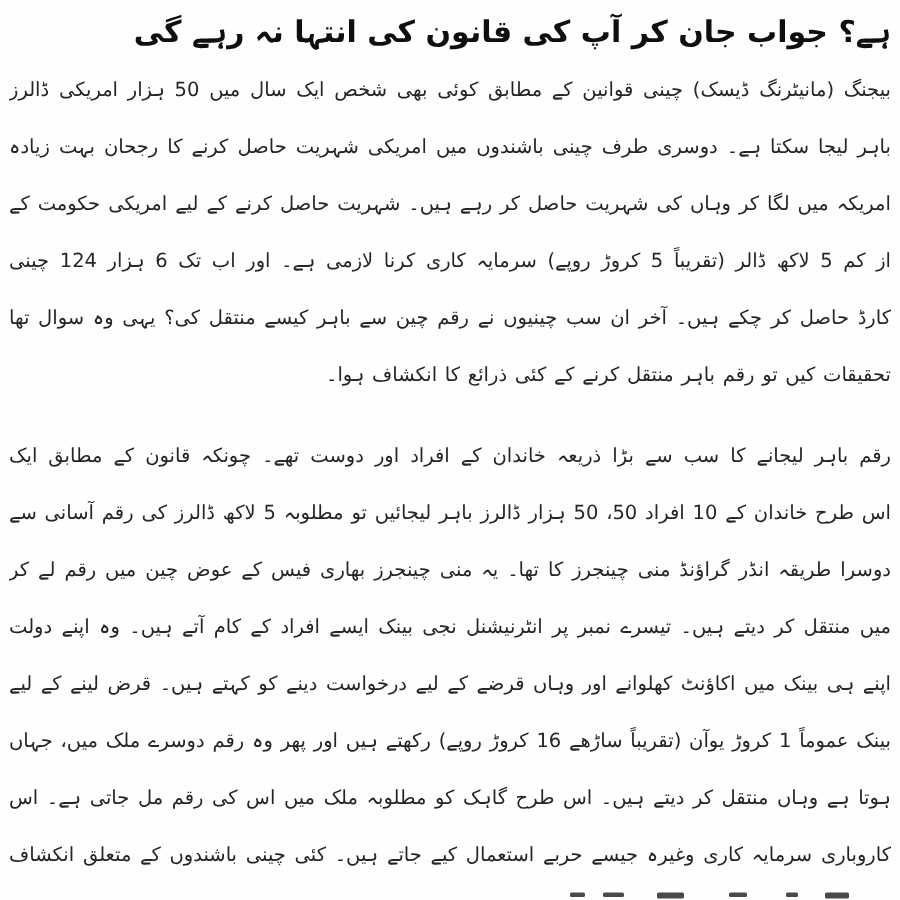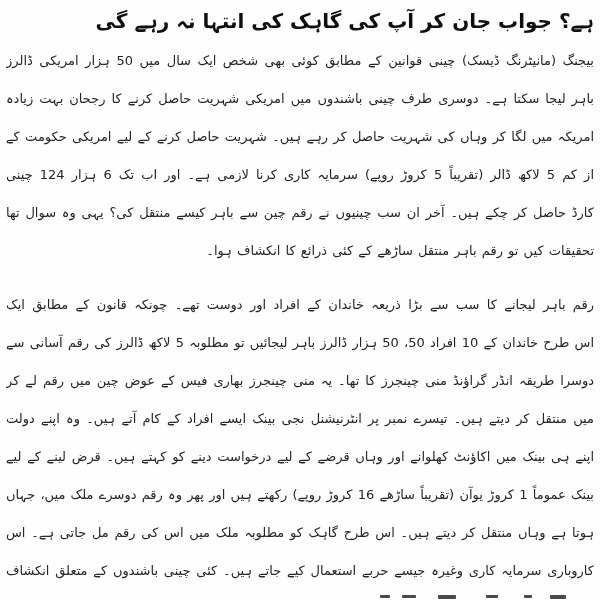--- a/index.html
+++ b/index.html
@@ -68,29 +68,29 @@
   .mark.m3 { width: 12px; height: 3px; margin-left: 30px; }
   .mark.m4 { width: 18px; height: 4px; margin-left: 22px; }
   .mark.m5 { width: 14px; height: 3px; margin-left: 12px; }
   .mark.m6 { width: 10px; height: 3px; }
 </style>
 </head>
 <body>
 
 <div class="page">
 
-  <h1 class="headline">ہے؟ جواب جان کر آپ کی گاہک کی انتہا نہ رہے گی</h1>
+  <h1 class="headline">ہے؟ جواب جان کر آپ کی قانون کی انتہا نہ رہے گی</h1>
 
   <div class="para first">
     <div class="line">بیجنگ (مانیٹرنگ ڈیسک) چینی قوانین کے مطابق کوئی بھی شخص ایک سال میں 50 ہزار امریکی ڈالرز (تقریباً 50 لاکھ روپے) چین سے</div>
     <div class="line">باہر لیجا سکتا ہے۔ دوسری طرف چینی باشندوں میں امریکی شہریت حاصل کرنے کا رجحان بہت زیادہ بڑھ رہا ہے جو اپنا تمام سرمایہ</div>
     <div class="line">امریکہ میں لگا کر وہاں کی شہریت حاصل کر رہے ہیں۔ شہریت حاصل کرنے کے لیے امریکی حکومت کے کسی مختص کردہ شعبے میں کم</div>
     <div class="line">از کم 5 لاکھ ڈالر (تقریباً 5 کروڑ روپے) سرمایہ کاری کرنا لازمی ہے۔ اور اب تک 6 ہزار 124 چینی باشندے یہ سرمایہ کاری کر کے گرین</div>
     <div class="line">کارڈ حاصل کر چکے ہیں۔ آخر ان سب چینیوں نے رقم چین سے باہر کیسے منتقل کی؟ یہی وہ سوال تھا جس پر چین کے مرکزی بینک نے</div>
-    <div class="line short">تحقیقات کیں تو رقم باہر منتقل ساڑھے کے کئی ذرائع کا انکشاف ہوا۔</div>
+    <div class="line short">تحقیقات کیں تو رقم باہر منتقل کرنے کے کئی ذرائع کا انکشاف ہوا۔</div>
   </div>
 
   <div class="para second">
     <div class="line">رقم باہر لیجانے کا سب سے بڑا ذریعہ خاندان کے افراد اور دوست تھے۔ چونکہ قانون کے مطابق ایک شخص 50 ہزار ڈالر لیجا سکتا ہے</div>
     <div class="line">اس طرح خاندان کے 10 افراد 50، 50 ہزار ڈالرز باہر لیجائیں تو مطلوبہ 5 لاکھ ڈالرز کی رقم آسانی سے امریکہ منتقل ہو سکتی ہے۔</div>
     <div class="line">دوسرا طریقہ انڈر گراؤنڈ منی چینجرز کا تھا۔ یہ منی چینجرز بھاری فیس کے عوض چین میں رقم لے کر صارف کے غیر ملکی اکاؤنٹس</div>
     <div class="line">میں منتقل کر دیتے ہیں۔ تیسرے نمبر پر انٹرنیشنل نجی بینک ایسے افراد کے کام آتے ہیں۔ وہ اپنے دولت مند گاہک کو مطلوبہ ملک میں</div>
     <div class="line">اپنے ہی بینک میں اکاؤنٹ کھلوانے اور وہاں قرضے کے لیے درخواست دینے کو کہتے ہیں۔ قرض لینے کے لیے ضمانت کے طور پر یہ</div>
     <div class="line">بینک عموماً 1 کروڑ یوآن (تقریباً ساڑھے 16 کروڑ روپے) رکھتے ہیں اور پھر وہ رقم دوسرے ملک میں، جہاں اس شخص نے قرض لیا</div>
     <div class="line">ہوتا ہے وہاں منتقل کر دیتے ہیں۔ اس طرح گاہک کو مطلوبہ ملک میں اس کی رقم مل جاتی ہے۔ اس کے علاوہ تجارت، براہ راست</div>

